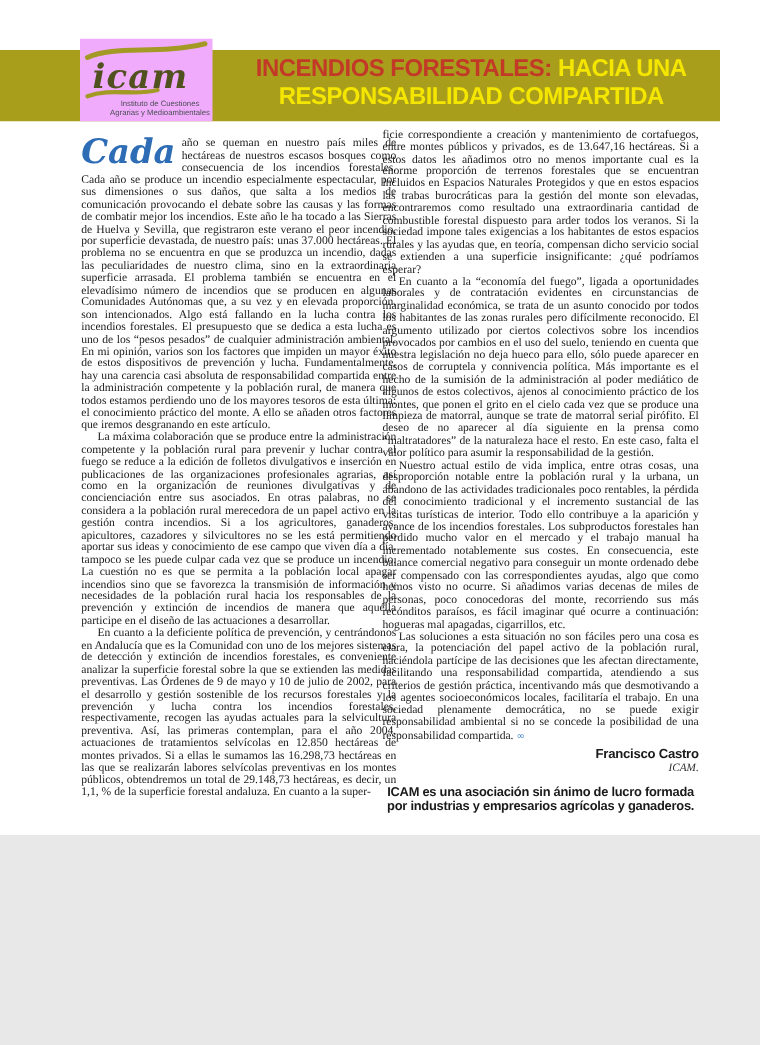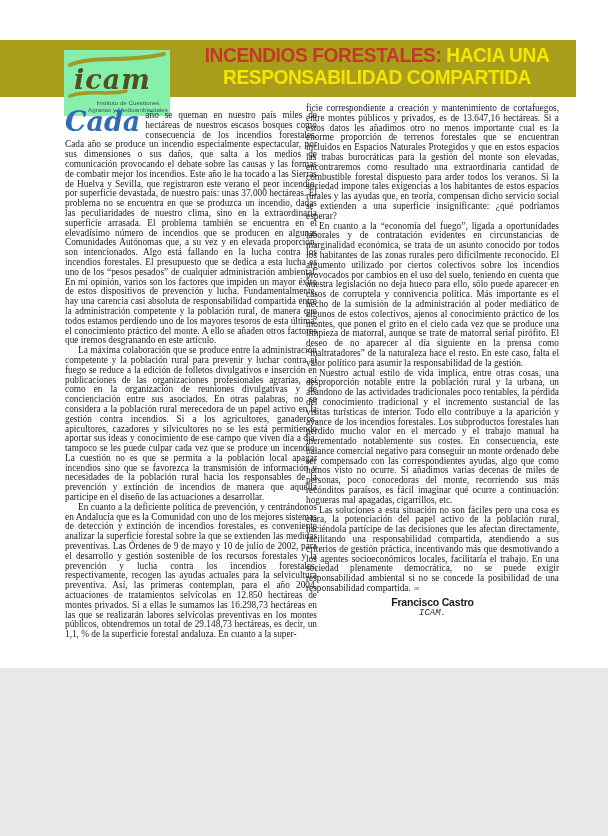--- a/index.html
+++ b/index.html
@@ -17,22 +17,22 @@
     position:absolute;left:182px;top:45px;width:390px;
     text-align:center;font-family:"Liberation Sans", sans-serif;
     font-weight:bold;font-size:19.5px;line-height:21.5px;
     letter-spacing:-0.4px;transform:scaleX(0.98);transform-origin:center;
     white-space:nowrap;
   }
   .t-red{color:#c23a27;}
   .t-yellow{color:#f5e600;}
   
   #logo-box{
-    position:absolute;left:64px;top:50px;width:106px;height:66px;
-    background:#86efac;
+    position:absolute;left:64px;top:31px;width:106px;height:66px;
+    background:#f0abfc;
   }
   #logo-box svg{position:absolute;left:0;top:0;}
   .logo-sub{
     position:absolute;left:22px;width:84px;text-align:center;
     font-family:"Liberation Sans", sans-serif;font-size:6.2px;
     color:#4a4f52;line-height:7px;
   }
   #logo-sub1{top:49px;}
   #logo-sub2{top:56px;}
   
@@ -47,27 +47,27 @@
   .dropcap{
     float:left;font-style:italic;font-weight:bold;
     font-size:27px;line-height:19px;color:#2e6db5;
     margin:1px 5px 0 0;font-family:"DejaVu Serif", serif;
   }
   .endmark{
     color:#3f7fc1;font-size:8px;font-family:"DejaVu Sans", sans-serif;
     letter-spacing:-1px;
   }
   
-  .author-block{ text-align:center;margin-top:3px; }
+  .author-block{ text-align:right;margin-top:3px; }
   .author-name{
     font-family:"Liberation Sans", sans-serif;font-weight:bold;
     font-size:10.5px;line-height:11px;letter-spacing:-0.2px;
   }
   .author-aff{
-    font-family:Liberation Mono, monospace;font-style:italic;
+    font-family:Liberation Serif, serif;font-style:italic;
     font-size:9px;line-height:10px;color:#333333;
   }
   .note-block{
     margin-top:10px;text-align:center;
     font-family:"Liberation Sans", sans-serif;font-weight:bold;
     font-size:10.3px;line-height:11.5px;letter-spacing:-0.2px;
   }
   
   #page-number-box{
     position:absolute;left:52px;top:785px;width:26px;height:51px;
@@ -121,20 +121,24 @@
     <p>ficie correspondiente a creación y mantenimiento de cortafuegos, entre montes públicos y privados, es de 13.647,16 hectáreas. Si a estos datos les añadimos otro no menos importante cual es la enorme proporción de terrenos forestales que se encuentran incluidos en Espacios Naturales Protegidos y que en estos espacios las trabas burocráticas para la gestión del monte son elevadas, encontraremos como resultado una extraordinaria cantidad de combustible forestal dispuesto para arder todos los veranos. Si la sociedad impone tales exigencias a los habitantes de estos espacios rurales y las ayudas que, en teoría, compensan dicho servicio social se extienden a una superficie insignificante: ¿qué podríamos esperar?</p>
     <p class="indent">En cuanto a la “economía del fuego”, ligada a oportunidades laborales y de contratación evidentes en circunstancias de marginalidad económica, se trata de un asunto conocido por todos los habitantes de las zonas rurales pero difícilmente reconocido. El argumento utilizado por ciertos colectivos sobre los incendios provocados por cambios en el uso del suelo, teniendo en cuenta que nuestra legislación no deja hueco para ello, sólo puede aparecer en casos de corruptela y connivencia política. Más importante es el hecho de la sumisión de la administración al poder mediático de algunos de estos colectivos, ajenos al conocimiento práctico de los montes, que ponen el grito en el cielo cada vez que se produce una limpieza de matorral, aunque se trate de matorral serial pirófito. El deseo de no aparecer al día siguiente en la prensa como “maltratadores” de la naturaleza hace el resto. En este caso, falta el valor político para asumir la responsabilidad de la gestión.</p>
     <p class="indent">Nuestro actual estilo de vida implica, entre otras cosas, una desproporción notable entre la población rural y la urbana, un abandono de las actividades tradicionales poco rentables, la pérdida del conocimiento tradicional y el incremento sustancial de las visitas turísticas de interior. Todo ello contribuye a la aparición y avance de los incendios forestales. Los subproductos forestales han perdido mucho valor en el mercado y el trabajo manual ha incrementado notablemente sus costes. En consecuencia, este balance comercial negativo para conseguir un monte ordenado debe ser compensado con las correspondientes ayudas, algo que como hemos visto no ocurre. Si añadimos varias decenas de miles de personas, poco conocedoras del monte, recorriendo sus más recónditos paraísos, es fácil imaginar qué ocurre a continuación: hogueras mal apagadas, cigarrillos, etc.</p>
     <p class="indent"><span>Las soluciones a esta situación no son fáciles pero una cosa es clara, la potenciación del papel activo de la población rural, haciéndola partícipe de las decisiones que les afectan directamente, facilitando una responsabilidad compartida, atendiendo a sus criterios de gestión práctica, incentivando más que desmotivando a los agentes socioeconómicos locales, facilitaría el trabajo. En una sociedad plenamente democrática, no se puede exigir responsabilidad ambiental si no se concede la posibilidad de una responsabilidad compartida.</span> <span class="endmark">∞</span></p>
 
     <div class="author-block">
       <div class="author-name">Francisco Castro</div>
       <div class="author-aff">ICAM.</div>
     </div>
 
+    <div class="note-block">
+      <div>ICAM es una asociación sin ánimo de lucro formada</div>
+      <div>por industrias y empresarios agrícolas y ganaderos.</div>
+    </div>
   </div>
 
   <div id="page-number-box">
     <div id="page-number">62</div>
   </div>
   <div id="magazine-name">teniendo</div>
   <div id="issue-date">Noviembre 1999</div>
 
 </div>
 

